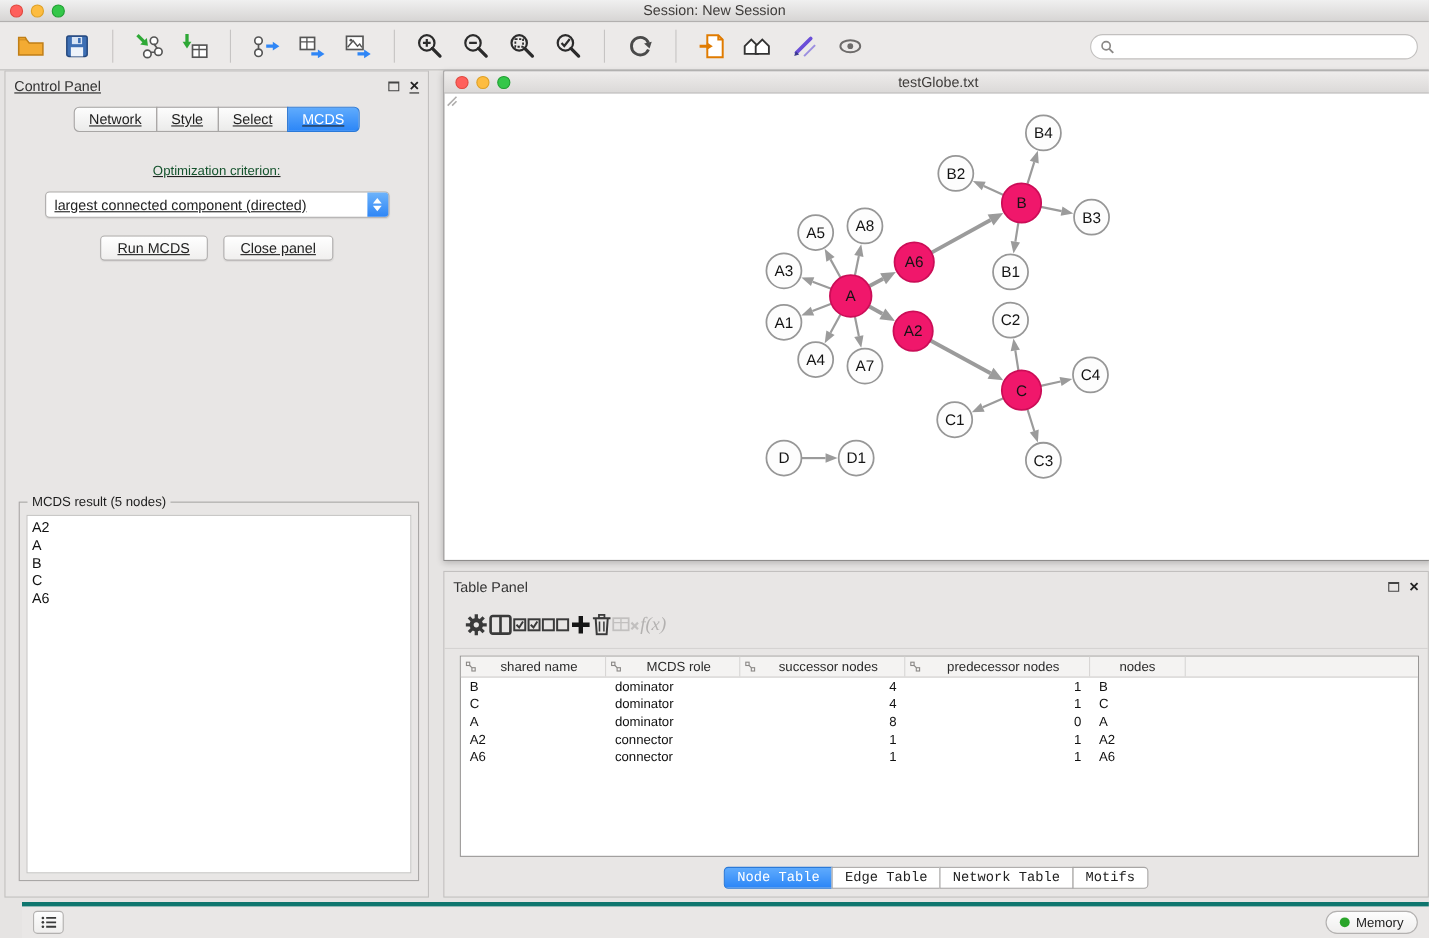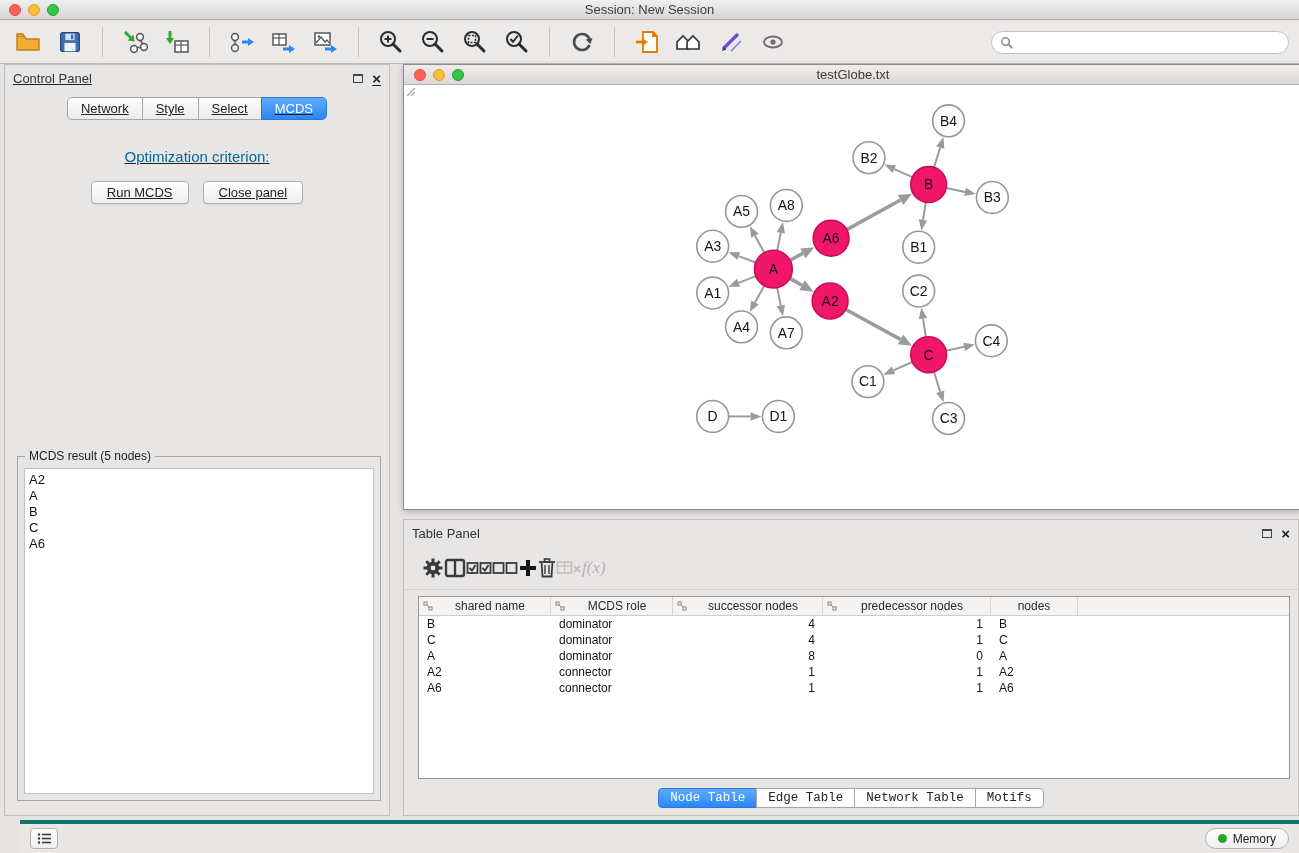--- a/index.html
+++ b/index.html
@@ -40,21 +40,21 @@
   .float-ico { width:10px; height:9px; border:1px solid #444; border-top-width:2px; display:inline-block; }
   .close-ico { font-size:15px; font-weight:bold; color:#222; line-height:1; cursor:pointer; }
 
   .ctabs { display:flex; justify-content:center; margin-top:6px; padding-bottom:10px; }
   .ctab { padding:3px 13px; font-size:13px; background:linear-gradient(#fdfdfd,#ebebea);
     border:1px solid #a8a6a5; margin-left:-1px; color:#222; cursor:pointer; }
   .ctab:first-child { border-radius:5px 0 0 5px; margin-left:0; }
   .ctab:last-child { border-radius:0 5px 5px 0; }
   .ctab.selected { background:linear-gradient(#5fabfd,#2c86f7); color:#fff; border-color:#2a79d8; }
 
-  .opt-label { text-align:center; margin-top:18px; font-size:15px; color:#0369a1; }
+  .opt-label { text-align:center; margin-top:18px; font-size:12px; color:#14532d; }
   .dropdown { width:313px; height:24px; margin:12px auto 0 auto; background:#fff;
     border:1px solid #adabaa; border-radius:4px; display:flex; align-items:center;
     box-shadow:0 1px 1px rgba(0,0,0,0.08); cursor:pointer; }
   .dropdown .dval { flex:1; padding:0 8px; font-size:13px; white-space:nowrap; overflow:hidden; }
   .dropdown .stepper { width:19px; height:22px; border-radius:0 3px 3px 0;
     background:linear-gradient(#6db3fb,#2f86f6); display:flex; flex-direction:column;
     align-items:center; justify-content:center; gap:2px; }
   .arr-up { width:0; height:0; border-left:4px solid transparent; border-right:4px solid transparent;
     border-bottom:5px solid #fff; }
   .arr-dn { width:0; height:0; border-left:4px solid transparent; border-right:4px solid transparent;
@@ -286,20 +286,27 @@
         <span class="close-ico">×</span>
       </span>
     </div>
     <div class="ctabs">
       <div class="ctab">Network</div>
       <div class="ctab">Style</div>
       <div class="ctab">Select</div>
       <div class="ctab selected">MCDS</div>
     </div>
     <div class="opt-label">Optimization criterion:</div>
+    <div class="dropdown">
+      <span class="dval">largest connected component (directed)</span>
+      <span class="stepper">
+        <span class="arr-up"></span>
+          <span class="arr-dn"></span>
+      </span>
+    </div>
     <div class="btnrow">
       <button class="mbtn">Run MCDS</button>
       <button class="mbtn">Close panel</button>
     </div>
     <div class="result-group">
       <span class="result-title">MCDS result (5 nodes)</span>
       <div class="result-list">
         <div class="result-item">A2</div>
         <div class="result-item">A</div>
         <div class="result-item">B</div>

